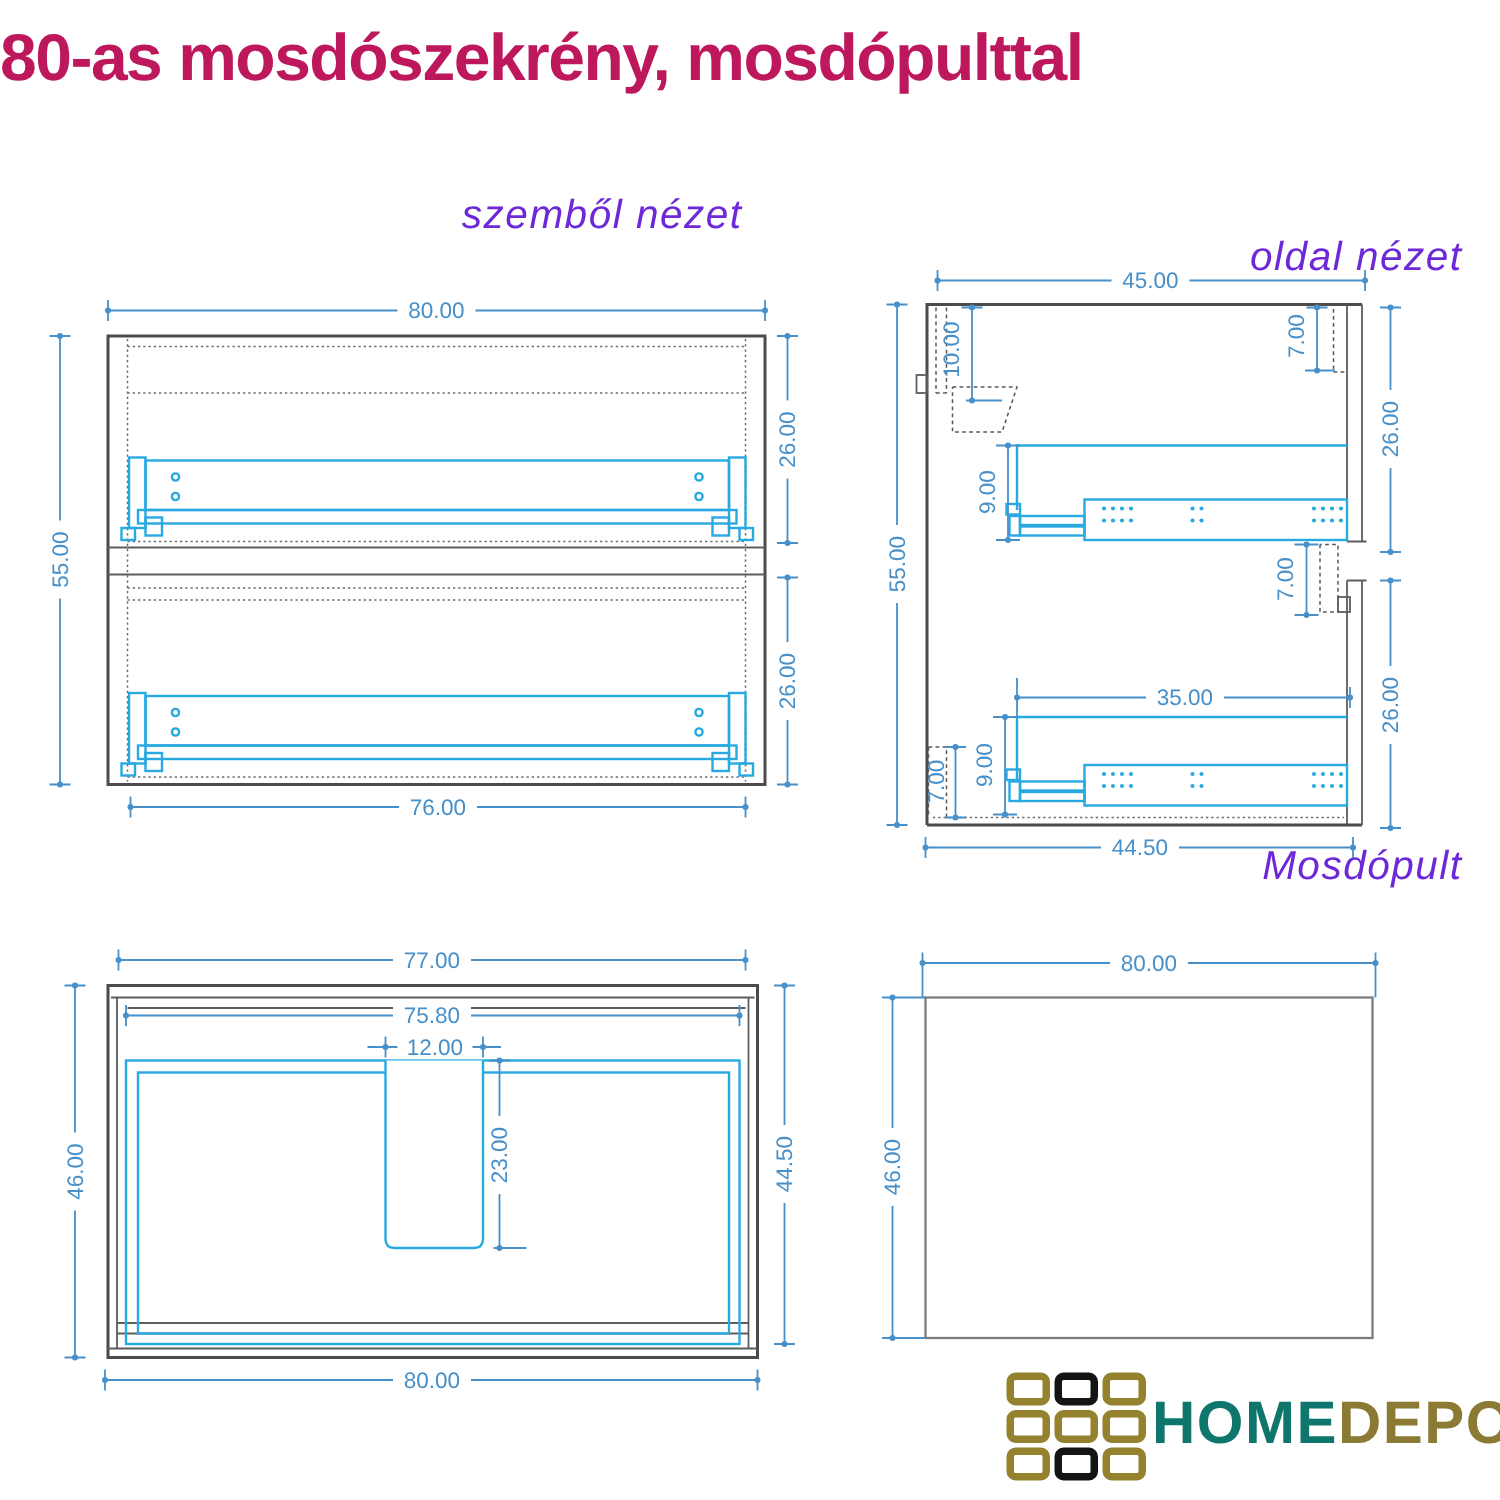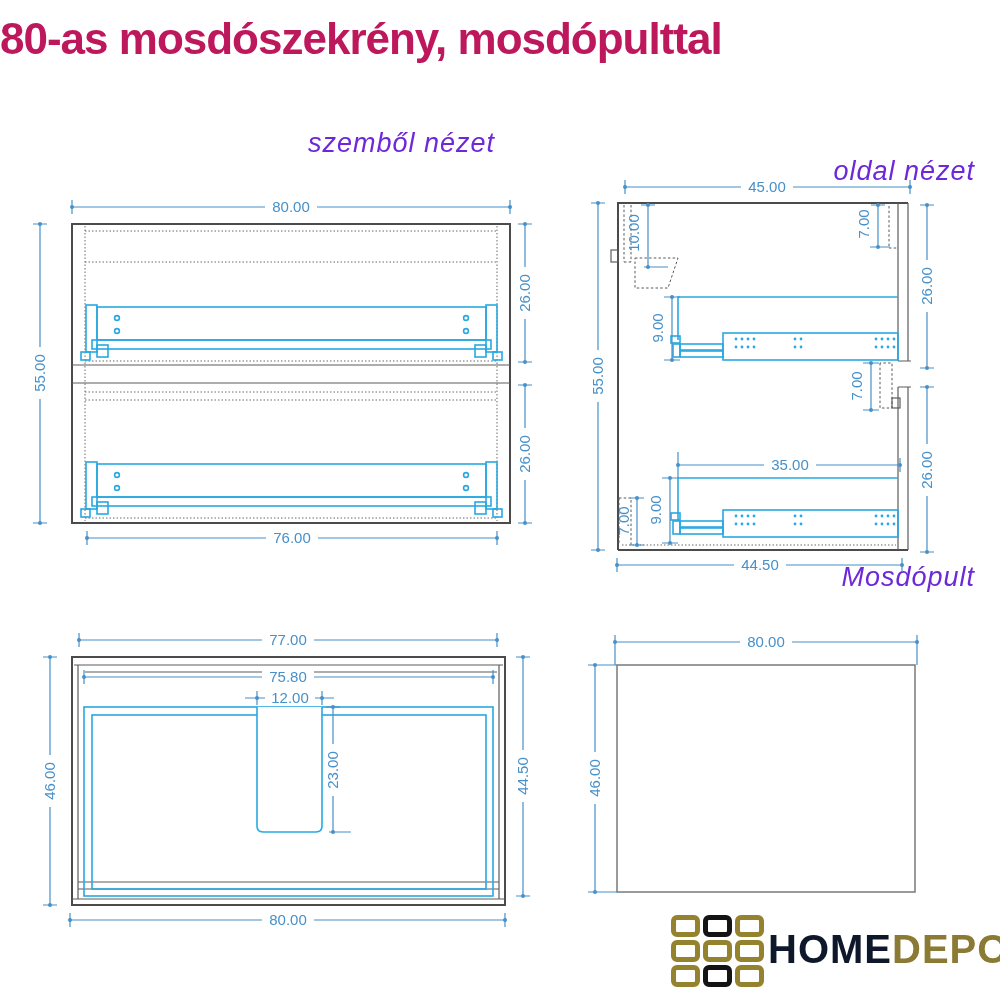--- a/index.html
+++ b/index.html
@@ -27,21 +27,21 @@
   .dimdot{fill:#4790c9;stroke:none;}
   .dimbg{fill:#ffffff;stroke:none;}
   .dimtext{fill:#4790c9;font-size:15px;font-family:"Liberation Sans",sans-serif;}
   
   .logo-grid{position:absolute;left:671px;top:915px;display:grid;
     grid-template-columns:repeat(3,29px);grid-auto-rows:22px;gap:3px;}
   .logo-cell{border-radius:6px;border:5px solid #95822f;box-sizing:border-box;}
   .logo-cell.black{border-color:#141414;}
   .logo-text{position:absolute;left:768px;top:927px;font-size:40px;font-weight:bold;
     letter-spacing:1px;white-space:nowrap;}
-  .logo-home{color:#0f172a;}
+  .logo-home{color:#0f766e;}
   .logo-depo{color:#8b7a33;}
 </style>
 </head>
 <body>
 
 <div class="page">
 
   <div class="main-title">80-as mosdószekrény, mosdópulttal</div>
   <div class="view-title vt-front">szemből nézet</div>
   <div class="view-title vt-side">oldal nézet</div>

